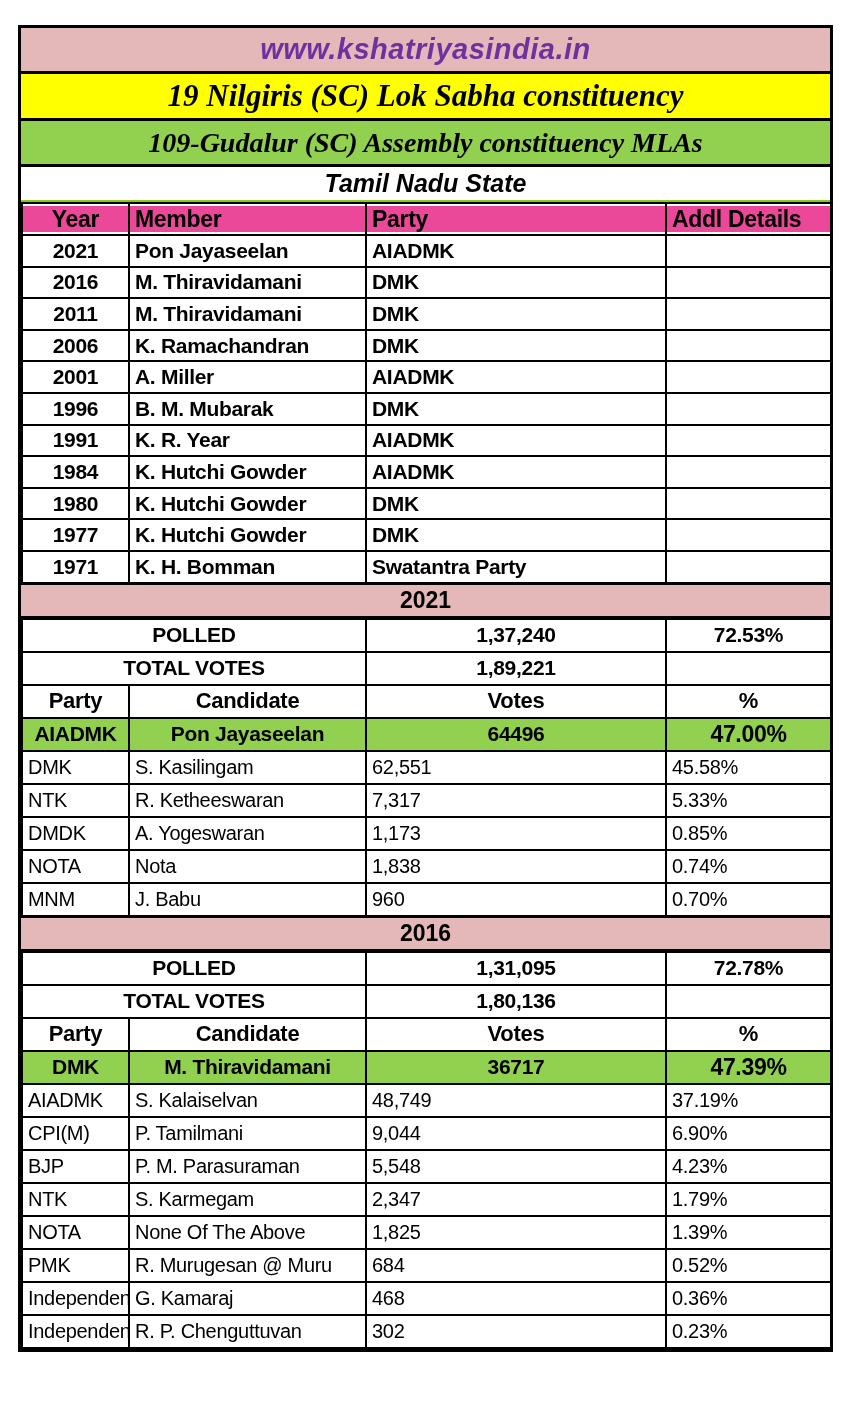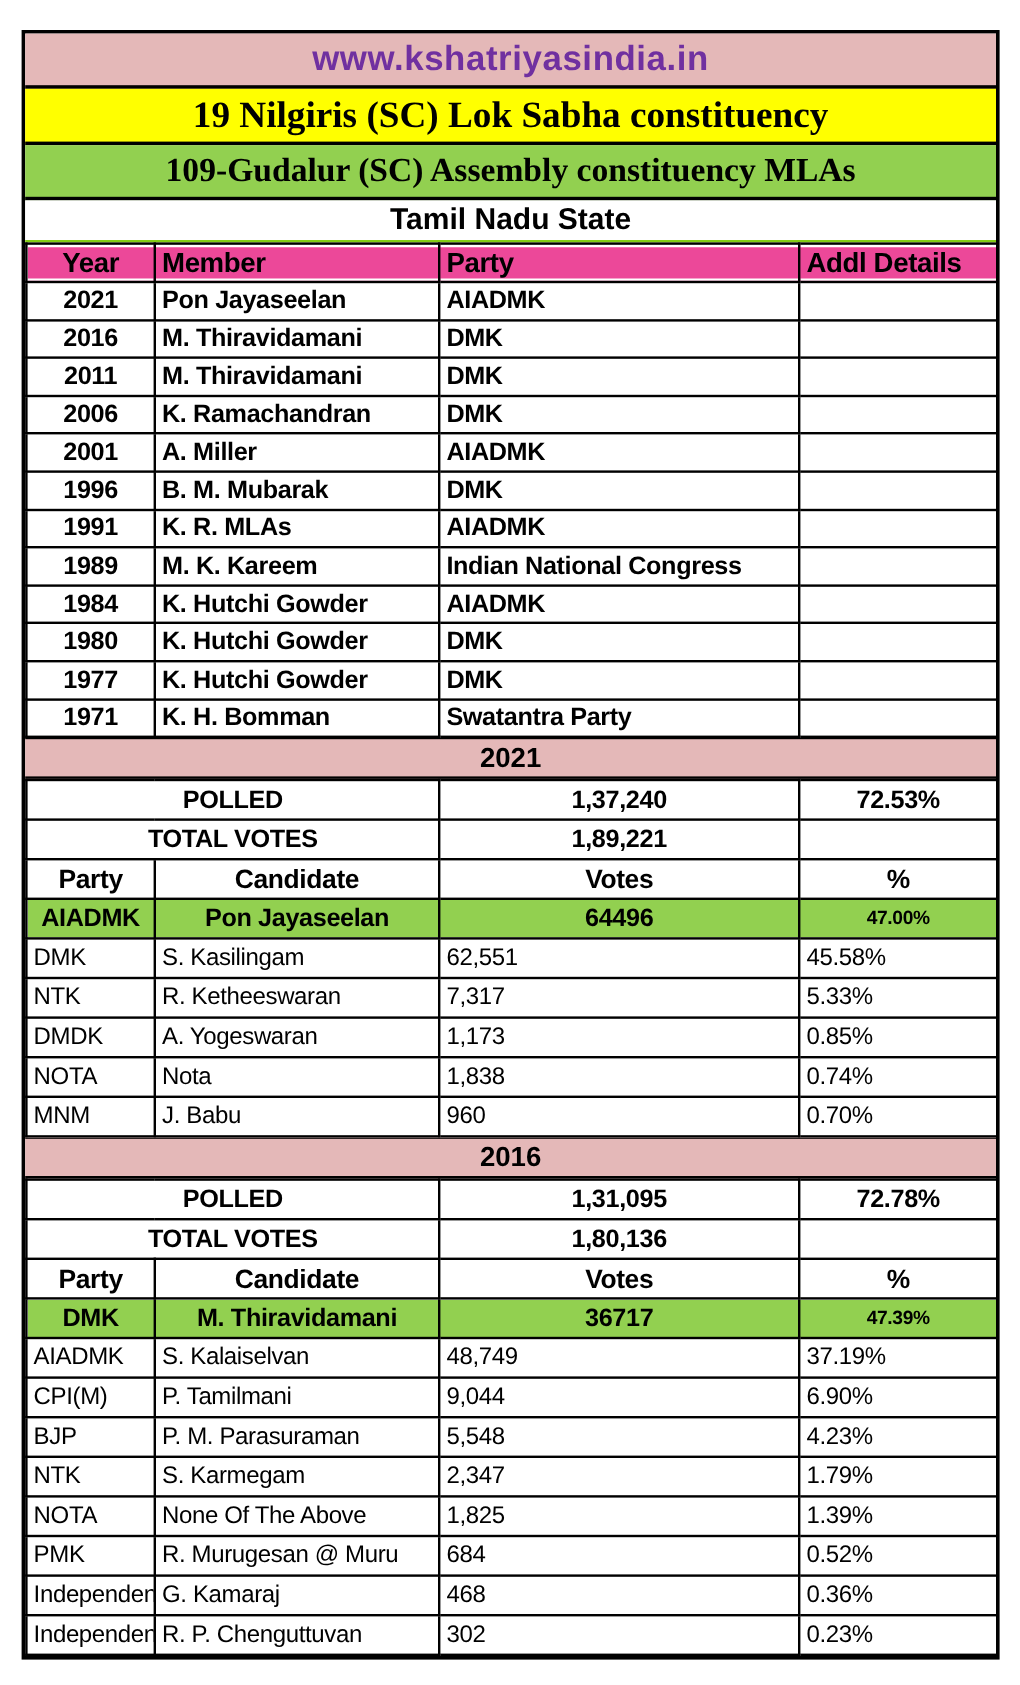--- a/index.html
+++ b/index.html
@@ -7,21 +7,21 @@
     width:850px;height:1404px;background:#ffffff;position:relative;
     font-family:"Liberation Sans",sans-serif;color:#000;
     -webkit-font-smoothing:antialiased;
   }
   .sheet{
     position:absolute;left:18px;top:25px;width:809px;
     border:3px solid #000;background:#fff;
   }
   .banner{
     display:flex;align-items:center;justify-content:center;
-    border-bottom:3px solid #000;text-align:left;
+    border-bottom:3px solid #000;text-align:left;font-style:italic;
   }
   .banner.site{height:43px;background:#e4b8b8;}
   .banner.site span{color:#7030a0;font-weight:bold;font-size:29px;letter-spacing:.5px;}
   .banner.loksabha{height:44px;background:#ffff00;}
   .banner.loksabha span{font-family:"Liberation Serif",serif;font-weight:bold;font-size:31px;}
   .banner.assembly{height:43px;background:#92d050;}
   .banner.assembly span{font-family:"Liberation Serif",serif;font-weight:bold;font-size:28px;}
   .banner.state{height:33px;background:#ffffff;border-bottom:2px solid #84cc16;}
   .banner.state span{font-weight:bold;font-size:25px;}
   .year-banner{
@@ -41,21 +41,21 @@
     box-shadow:inset 0 2px 0 #fff, inset 0 -2px 0 #fff;
   }
   .mla th:first-child{text-align:center;}
   .mla tbody td{font-weight:bold;font-size:21px;height:27.6px;}
   .mla tbody td:first-child{text-align:center;}
   
   .results td{font-size:20px;height:29px;}
   .results tr.polled td,.results tr.total td{font-weight:bold;font-size:21px;text-align:center;}
   .results tr.rhead td{font-weight:bold;font-size:22px;text-align:center;}
   .results tr.winner td{background:#92d050;font-weight:bold;font-size:21px;text-align:center;}
-  .results tr.winner td:last-child{font-size:16px;}
+  .results tr.winner td:last-child{font-size:23px;}
   .results tbody.cand td{text-align:left;font-weight:normal;}
   .results tbody.cand td:first-child,
   .results tbody.cand td:nth-child(2){text-align:left;}
 </style>
 </head>
 <body>
 
 <div class="sheet">
 
   <div class="banner site">
@@ -121,28 +121,22 @@
           <td></td>
         </tr>
         <tr>
           <td>1996</td>
           <td>B. M. Mubarak</td>
           <td>DMK</td>
           <td></td>
         </tr>
         <tr>
           <td>1991</td>
-          <td>K. R. MLAs</td>
-          <td>AIADMK</td>
-          <td></td>
-        </tr>
-        <tr>
-          <td>1989</td>
-          <td>M. K. Kareem</td>
-          <td>Indian National Congress</td>
+          <td>K. R. Year</td>
+          <td>AIADMK</td>
           <td></td>
         </tr>
         <tr>
           <td>1984</td>
           <td>K. Hutchi Gowder</td>
           <td>AIADMK</td>
           <td></td>
         </tr>
         <tr>
           <td>1980</td>

